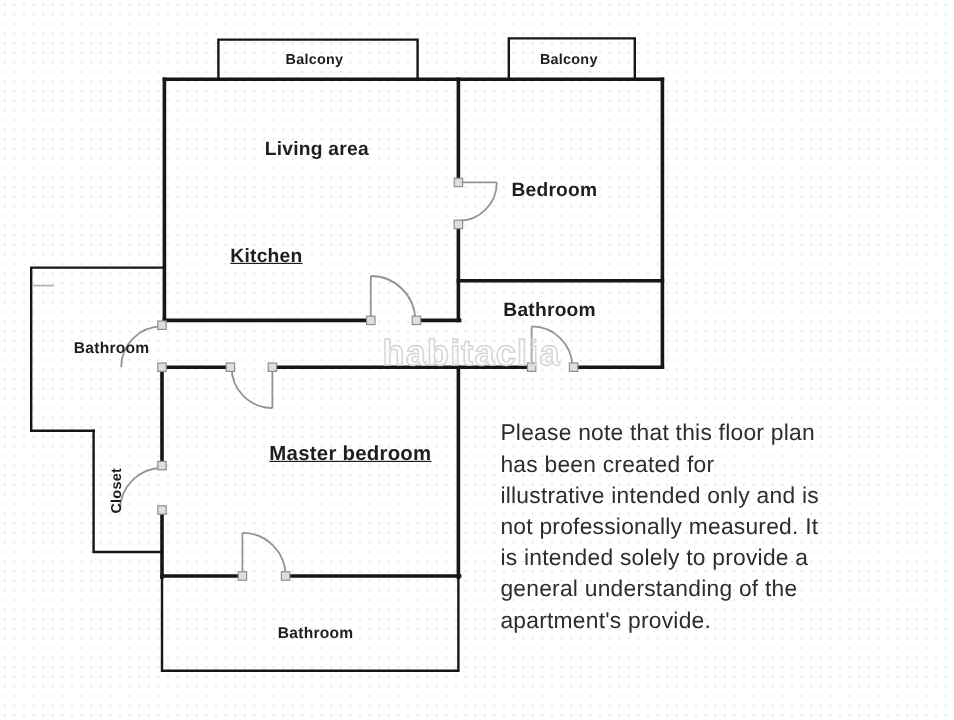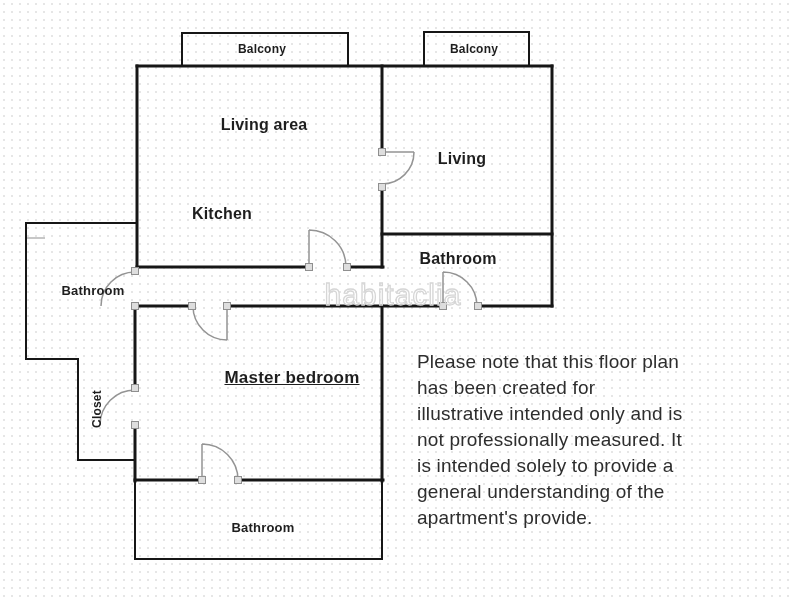--- a/index.html
+++ b/index.html
@@ -37,21 +37,21 @@
     font-weight:700;color:var(--label,#1e1e1e);
     white-space:nowrap;letter-spacing:.2px;
   }
   .room-label--lg{font-size:17px;}
   .room-label--md{font-size:16px;}
   .room-label--sm{font-size:13px;padding-left:36px;}
   .room-label--xs{font-size:12px;}
   .room-label--rot{transform:translate(-50%,-50%) rotate(-90deg);}
   .watermark{
     position:absolute;left:393px;top:295px;transform:translate(-50%,-50%);
-    font-size:30px;font-weight:400;letter-spacing:1px;
+    font-size:30px;font-weight:700;letter-spacing:1px;
     color:transparent;
     -webkit-text-stroke:1.3px var(--watermark,#d6d6d6);
     white-space:nowrap;
   }
   .disclaimer{
     position:absolute;left:417px;top:349px;width:330px;
     color:var(--disclaimer,#2d2d2d);
     font-size:19px;line-height:26px;letter-spacing:.2px;
   }
 </style>
@@ -138,22 +138,22 @@
       <rect class="hinge" x="198.5" y="476.5" width="7" height="7"></rect>
       <rect class="hinge" x="234.5" y="476.5" width="7" height="7"></rect>
     </g>
   </svg>
 
   <div class="watermark">habitaclia</div>
 
   <div class="room-label room-label--xs" style="left:262px;top:49px;">Balcony</div>
   <div class="room-label room-label--xs" style="left:474px;top:49px;">Balcony</div>
   <div class="room-label room-label--md" style="left:264px;top:125px;">Living area</div>
-  <div class="room-label room-label--md" style="left:222px;top:214px;">Kitchen</div>
-  <div class="room-label room-label--md" style="left:462px;top:159px;">Living</div>
+  <div class="room-label room-label--md" style="left:222px;top:214px;text-decoration:underline;">Kitchen</div>
+  <div class="room-label room-label--md" style="left:462px;top:159px;">Bedroom</div>
   <div class="room-label room-label--md" style="left:458px;top:259px;">Bathroom</div>
   <div class="room-label room-label--sm" style="left:75px;top:290px;">Bathroom</div>
   <div class="room-label room-label--lg" style="left:292px;top:378px;text-decoration:underline;">Master bedroom</div>
   <div class="room-label room-label--xs room-label--rot" style="left:97px;top:409px;">Closet</div>
   <div class="room-label room-label--sm" style="left:245px;top:527px;">Bathroom</div>
 
   <div class="disclaimer">
     <div>Please note that this floor plan</div>
     <div>has been created for</div>
     <div>illustrative intended only and is</div>

